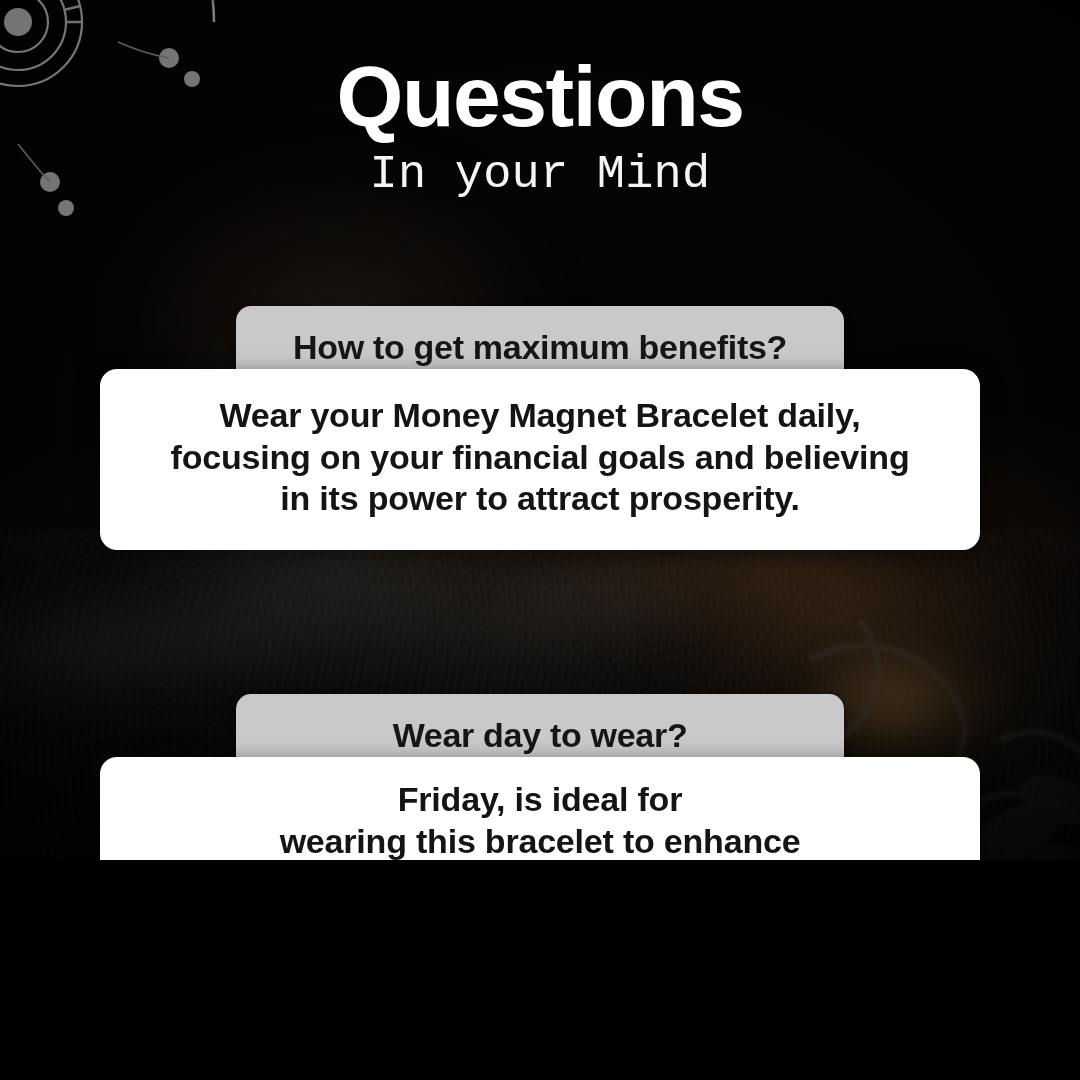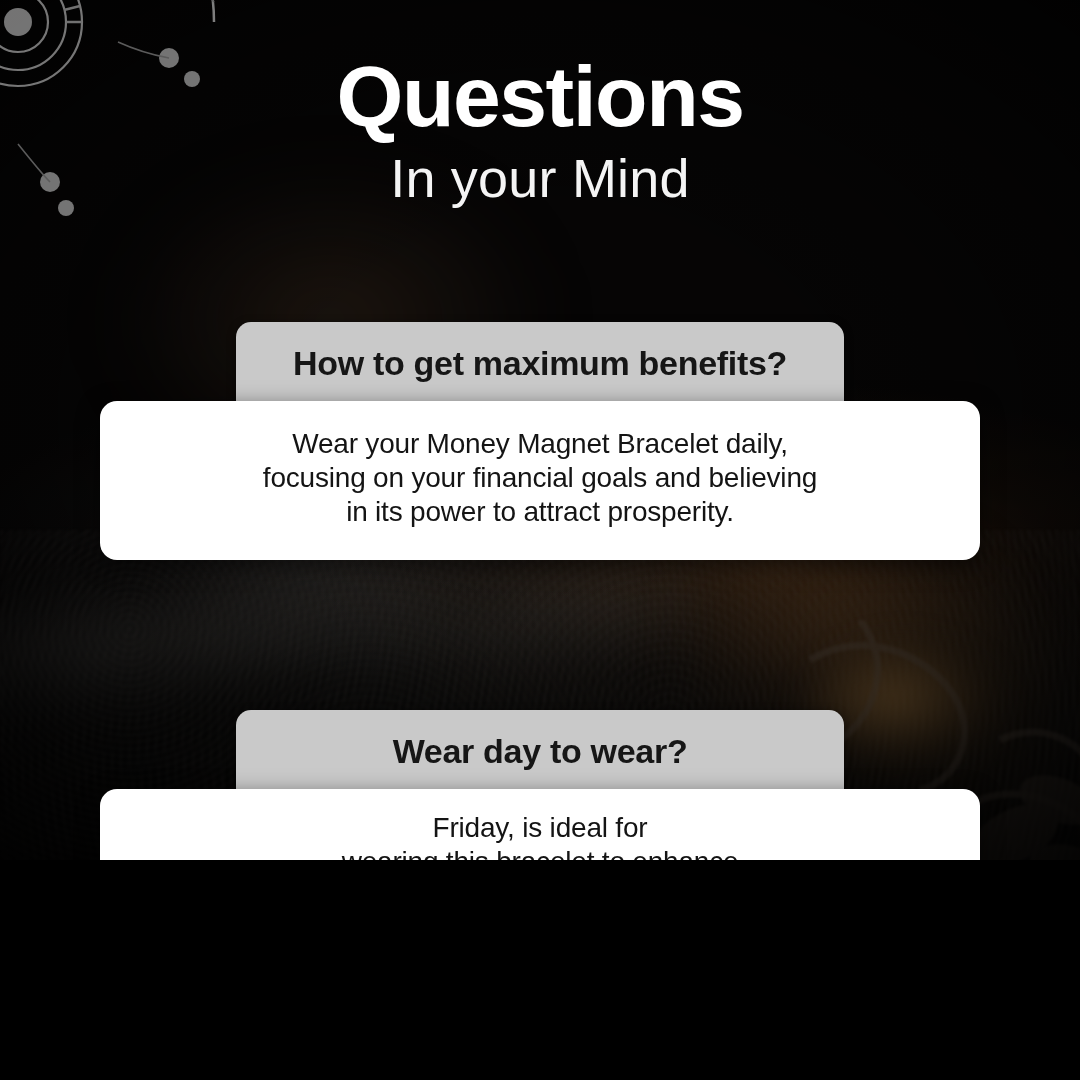--- a/index.html
+++ b/index.html
@@ -144,35 +144,36 @@
   }
   .title-main {
     font-size:86px;
     font-weight:700;
     letter-spacing:-1.5px;
     color:#ffffff;
     line-height:1.08;
   }
   .title-sub {
     margin-top:6px;
-    font-size:54px;
+    font-size:47px;
     font-weight:400;
     letter-spacing:0.2px;
     color:#f4f4f4;
     line-height:1.1;
+    font-family:Liberation Mono, monospace;
   }
 
   
   .faq { position:absolute; left:0; width:1080px; }
   .faq-1 { top:306px; }
   .faq-2 { top:694px; }
 
   .q-header {
     position:relative;
-    margin:16px auto;
+    margin:0 auto;
     width:608px;
     background:#c9c9c9;
     border-radius:15px 15px 0 0;
     padding:22px 24px 30px;
     text-align:center;
     box-shadow:0 2px 10px rgba(0,0,0,0.45);
     z-index:1;
   }
   .q-text {
     font-size:34px;
@@ -187,22 +188,22 @@
     margin:-28px auto 0;
     width:880px;
     background:#ffffff;
     border-radius:17px;
     padding:26px 38px 30px;
     text-align:center;
     box-shadow:0 6px 22px rgba(0,0,0,0.55);
     z-index:2;
   }
   .a-text {
-    font-size:28px;
-    font-weight:400;
+    font-size:34px;
+    font-weight:700;
     color:#141414;
     line-height:1.22;
     letter-spacing:-0.2px;
     white-space:pre-line;
   }
 
   .faq-2 .a-card { padding:22px 38px 34px; }
 </style>
 </head>
 <body>

